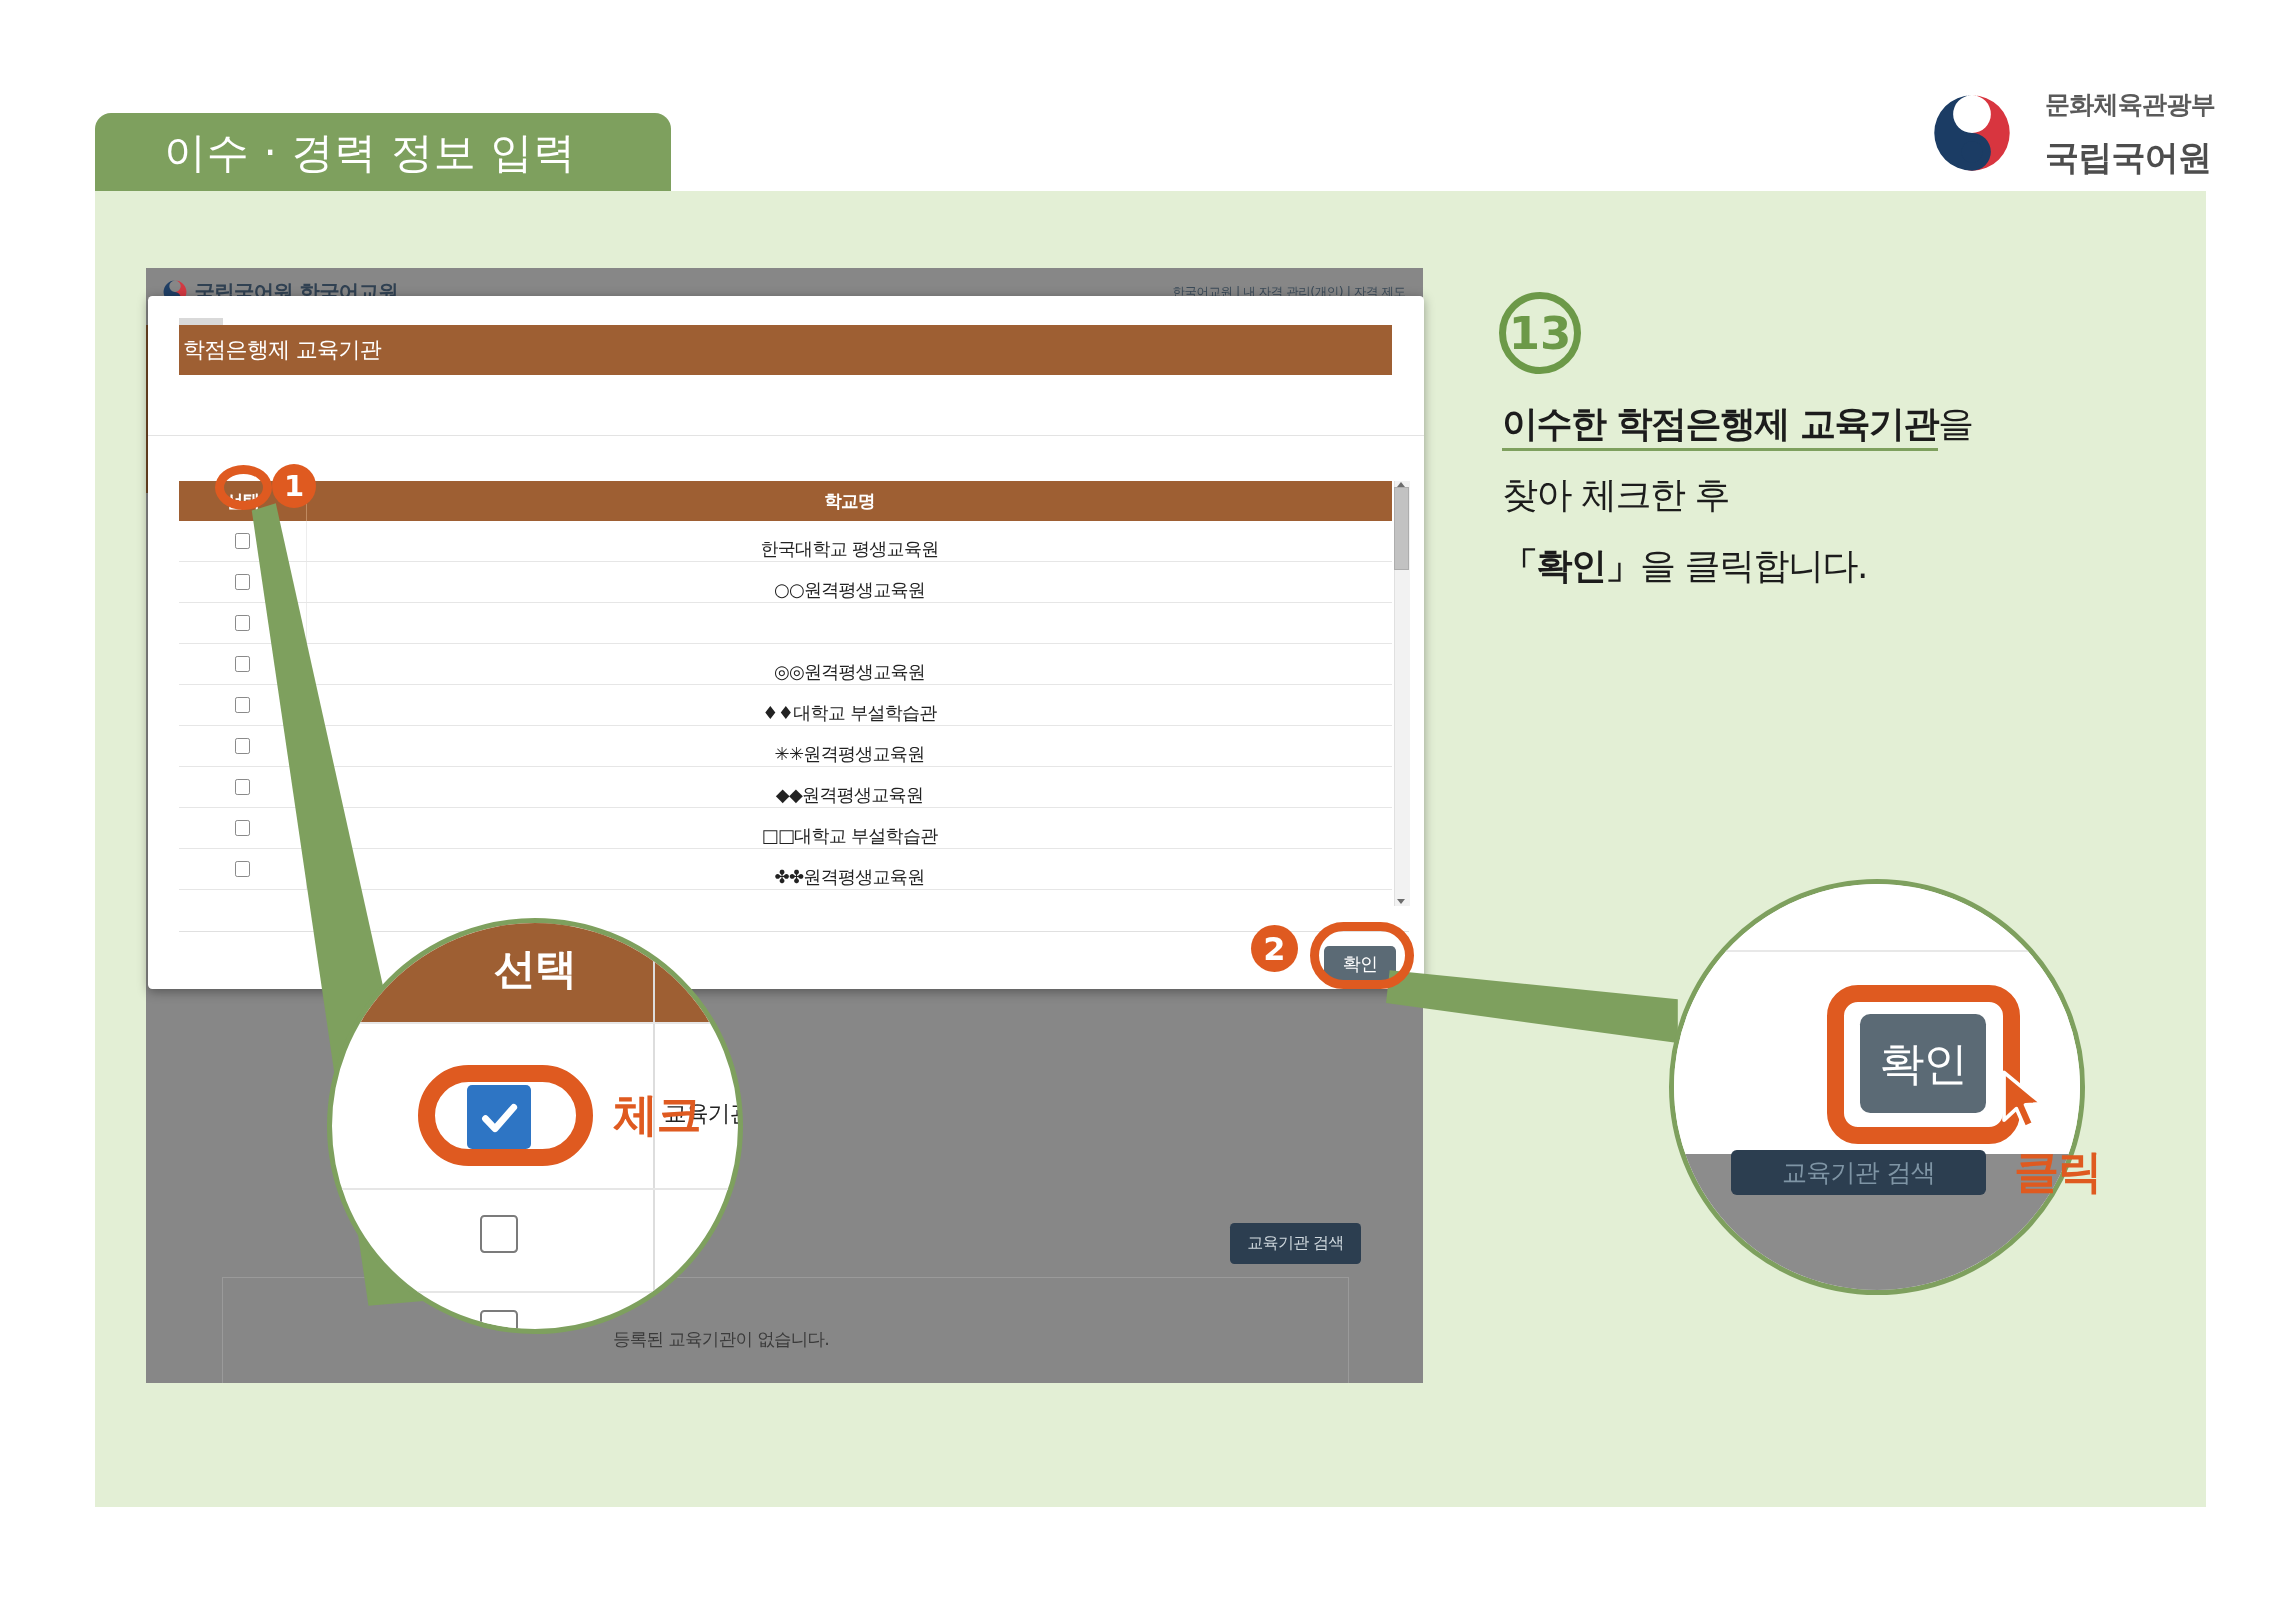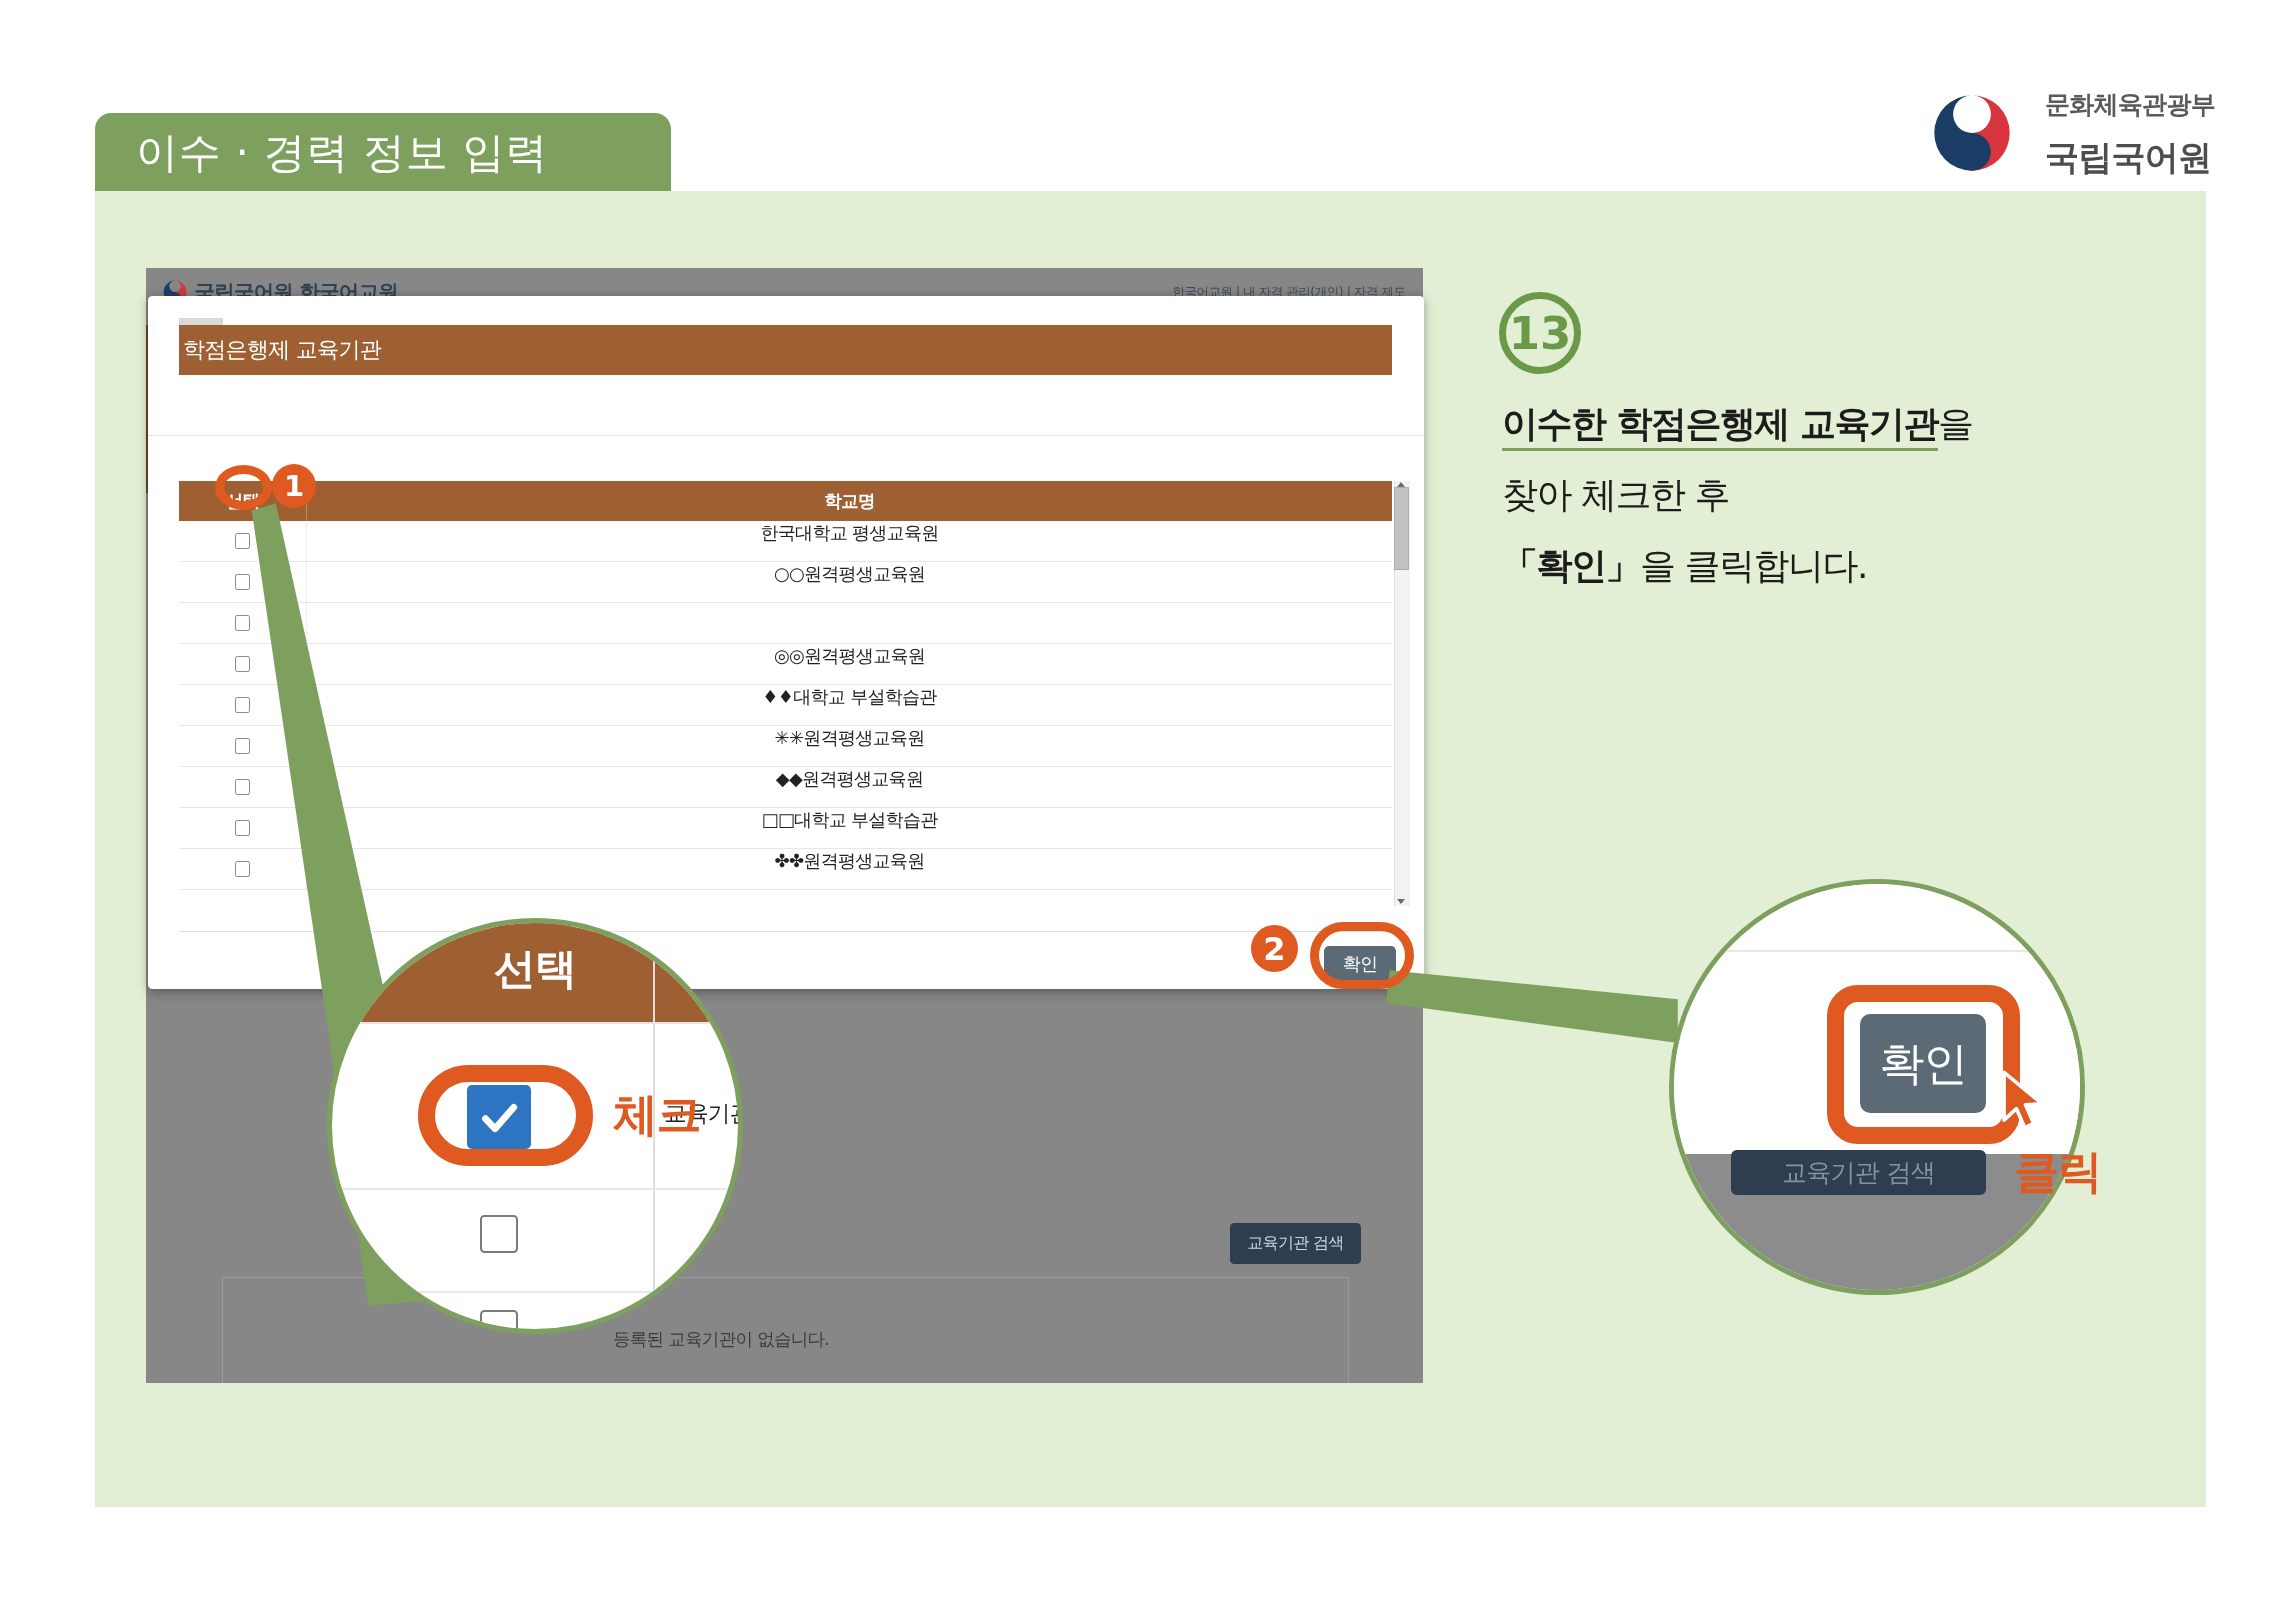--- a/index.html
+++ b/index.html
@@ -8,21 +8,21 @@
     background: #ffffff;
     font-family: "DejaVu Sans", "Liberation Sans", sans-serif;
     overflow: hidden;
   }
   #stage { position: relative; width: 2295px; height: 1623px; background:#fff; }
 
   
   .title-banner{
     position:absolute; left:95px; top:113px; width:576px; height:79px;
     background:#7EA05E; border-radius:16px 16px 0 0;
-    display:flex; align-items:center; padding-left:41px;
+    display:flex; align-items:center; padding-left:69px;
   }
   .title-banner span{
     color:#ffffff; font-size:42px; font-weight:400; letter-spacing:0.7px;
     white-space:nowrap;
   }
 
   .logo-wrap{
     position:absolute; right:80px; top:91px;
     display:flex; align-items:center; gap:32px;
   }
@@ -93,21 +93,21 @@
 
   .tbl{ position:absolute; left:31px; top:185px; width:1213px; }
   .tbl-head{ display:flex; height:40px; background:#9E5F33; }
   .tbl-head .c1{ width:128px; display:flex; align-items:center; justify-content:center;
     border-right:0.7px solid #c08a60;}
   .tbl-head .c2{ flex:1; display:flex; align-items:center; justify-content:center;}
   .tbl-head span{ color:#fff; font-size:17.5px; font-weight:700; letter-spacing:-0.7px;}
   .tbl-row{ display:flex; height:41px; border-bottom:0.7px solid #e6e6e6; background:#fff;}
   .tbl-row .c1{ width:128px; display:flex; align-items:center; justify-content:center;
     border-right:0.7px solid #ededed;}
-  .tbl-row .c2{ flex:1; display:flex; align-items:flex-start; justify-content:center;}
+  .tbl-row .c2{ flex:1; display:flex; align-items:flex-end; justify-content:center;}
   .tbl-row .c2 span{ font-size:18px; color:#222; letter-spacing:-0.7px; white-space:nowrap;}
   .cbx{ width:15.3px; height:15.3px; border:1.1px solid #8a8a8a; border-radius:2.2px; background:#fff; display:block;}
 
   .scroll-track{
     position:absolute; left:1246px; top:185px; width:16px; height:425px;
     background:#f2f2f2; border-left:0.7px solid #e0e0e0;
   }
   .scroll-thumb{ position:absolute; left:1246px; top:191px; width:14.6px; height:83px;
     background:#c2c2c2; border:0.7px solid #adadad;}
   .scroll-arrow{ position:absolute; left:1249px; width:0;height:0;}

